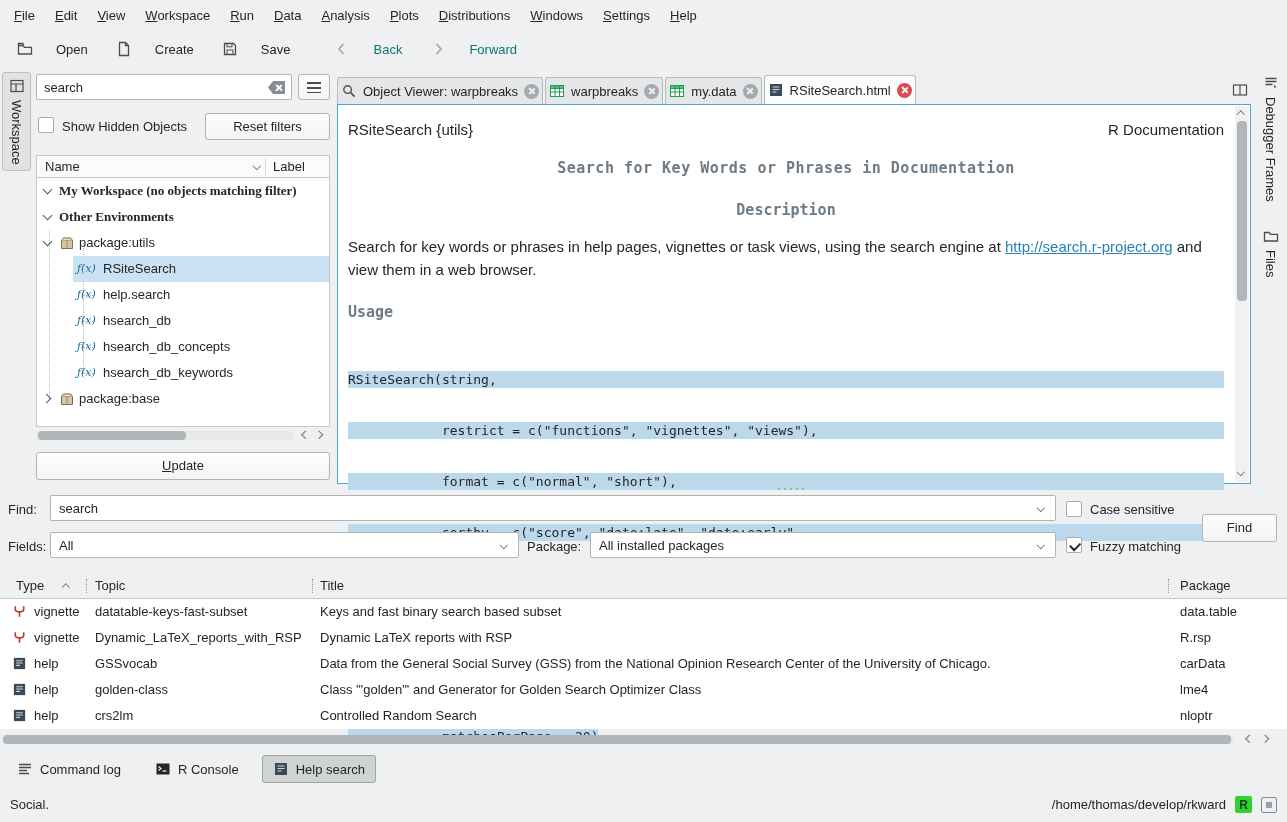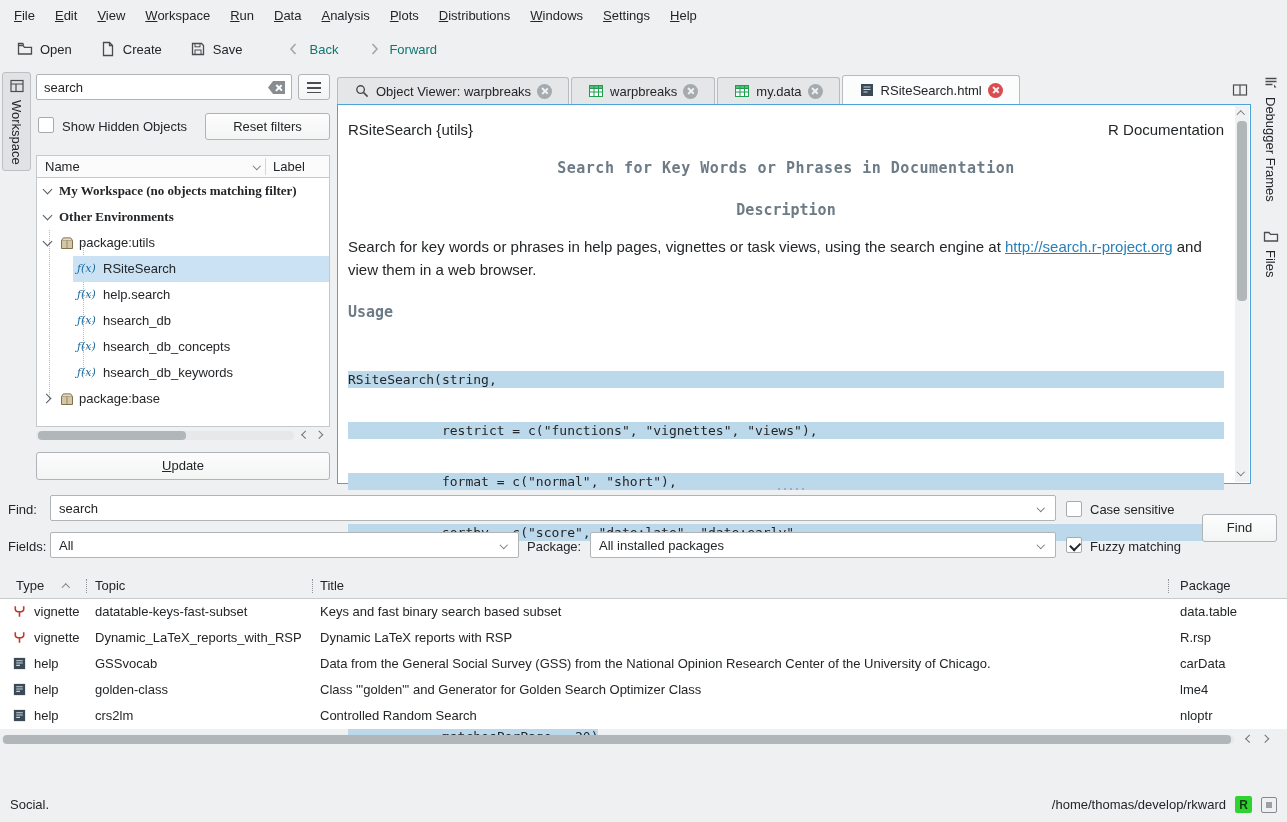--- a/index.html
+++ b/index.html
@@ -8,21 +8,21 @@
   .app { position:relative; width:1287px; height:822px; }
 
   
   .menubar { position:absolute; top:0; left:0; right:0; height:30px; display:flex; align-items:center; padding-left:4px; }
   .menu-item { padding:6px 10px; cursor:default; }
   .menu-item > span { display:block; }
   .menu-item > span::first-letter { text-decoration:underline; }
 
   
   .toolbar { position:absolute; top:30px; left:0; right:0; height:38px; display:flex; align-items:center; padding-left:10px; gap:14px; }
-  .tbtn { display:flex; align-items:center; gap:7px; padding:5px 7px; border-radius:3px; }
+  .tbtn { display:flex; align-items:center; gap:23px; padding:5px 7px; border-radius:3px; }
   .tbtn.disabled { color:#0f766e; }
   .icon16 { width:16px; height:16px; flex:none; display:block; }
 
   
   .btn { background:linear-gradient(#fdfdfd,#f3f4f4); border:1px solid #b0b4b6; border-radius:3px; text-align:center; position:absolute; }
   .btn > span { display:block; }
   .btn.mnb > span::first-letter { text-decoration:underline; }
   .combo { position:absolute; height:26px; background:#fff; border:1px solid #b0b4b6; border-radius:2px; }
   .combo .val { position:absolute; left:8px; top:5px; white-space:nowrap; }
   .combo .arrow { position:absolute; right:8px; top:9px; }
@@ -73,21 +73,21 @@
   .guide { position:absolute; border-left:1px dotted #b4b9bc; width:0; }
   .stub  { position:absolute; border-top:1px dotted #b4b9bc; height:0; }
 
   
   .scroll-groove { position:absolute; background:#e7e8e9; border-radius:4px; }
   .scroll-handle { position:absolute; background:#b1b6b9; border-radius:4px; }
   .ws-hscroll,.main-hscroll,.vscroll { position:absolute; }
 
   
   .tabbar { position:absolute; left:337px; top:75px; width:914px; height:29px; display:flex; align-items:flex-end; gap:2px; }
-  .tab { height:27px; display:flex; align-items:center; gap:6px; padding:0 16px; border:1px solid #b9bcbe; border-bottom:none; border-radius:3px 3px 0 0; background:#e4e6e7; }
+  .tab { height:27px; display:flex; align-items:center; gap:6px; padding:0 3px; border:1px solid #b9bcbe; border-bottom:none; border-radius:3px 3px 0 0; background:#e4e6e7; }
   .tab.active { background:#fbfcfc; height:29px; }
   .tab-close { width:15px; height:15px; border-radius:50%; background:#a4aaad; position:relative; flex:none; }
   .tab-close::before,.tab-close::after { content:""; position:absolute; left:6.8px; top:3.4px; width:1.5px; height:8.2px; background:#eff0f1; }
   .tab-close::before { transform:rotate(45deg); } .tab-close::after { transform:rotate(-45deg); }
   .tab.active .tab-close { background:#dc4a52; }
   .split-btn { margin-left:auto; align-self:center; padding:3px; }
 
   
   .doc-frame { position:absolute; left:337px; top:104px; width:914px; height:380px; background:#fff; border:1px solid #4ba3d8; }
   .doc-content { position:absolute; left:10px; top:6px; right:26px; }
@@ -502,20 +502,43 @@
     </div>
   </div>
 
   <div class="main-hscroll">
     <span class="scroll-groove"></span>
     <span class="scroll-handle"></span>
     <span class="chev left sm" style="left:1244px"></span>
     <span class="chev right sm" style="left:1262px"></span>
   </div>
 
+  <div class="bottom-toolbar">
+    <div class="bt-btn">
+      <svg class="icon16" viewBox="0 0 16 16">
+          <path d="M2 3.5h12M2 6.5h12M2 9.5h8M2 12.5h10" stroke="#4a4d4f" stroke-width="1.4" fill="none"></path>
+        </svg>
+      <span>Command log</span>
+    </div>
+    <div class="bt-btn">
+      <svg class="icon16" viewBox="0 0 16 16">
+          <rect x="1.5" y="2.5" width="13" height="11" fill="#232629"></rect>
+          <path d="M3.5 5.5l2.5 2-2.5 2" stroke="#e8eaeb" stroke-width="1.3" fill="none"></path>
+          <path d="M7.5 10h4" stroke="#e8eaeb" stroke-width="1.3"></path>
+        </svg>
+      <span>R Console</span>
+    </div>
+    <div class="bt-btn active">
+      <svg class="icon16" viewBox="0 0 16 16">
+          <rect x="2" y="2" width="12" height="12" fill="#3b4a56"></rect>
+          <path d="M4.5 5h7M4.5 7.5h7M4.5 10h4" stroke="#cdd6dc" stroke-width="1.2" fill="none"></path>
+        </svg>
+      <span>Help search</span>
+    </div>
+  </div>
 
   <div class="statusbar">
     <span>Social.</span>
     <div class="status-right">
       <span>/home/thomas/develop/rkward</span>
       <span class="r-badge">R</span>
       <span class="engine-icon"></span>
     </div>
   </div>
 

